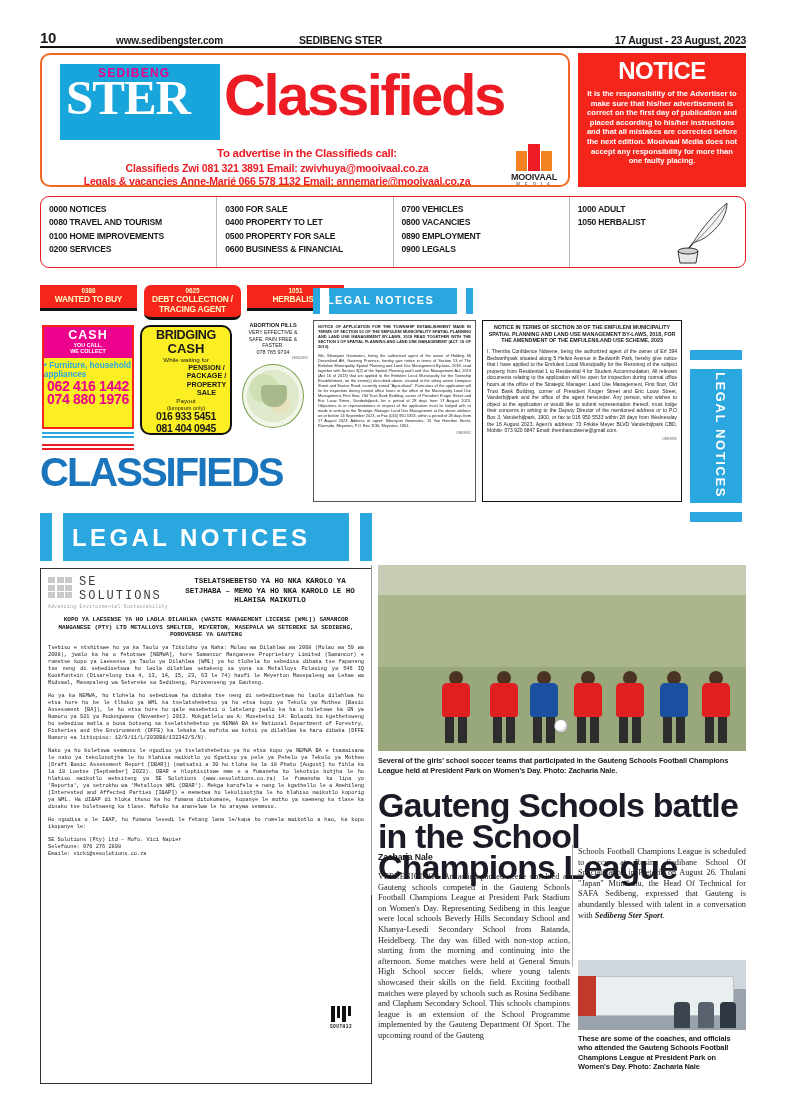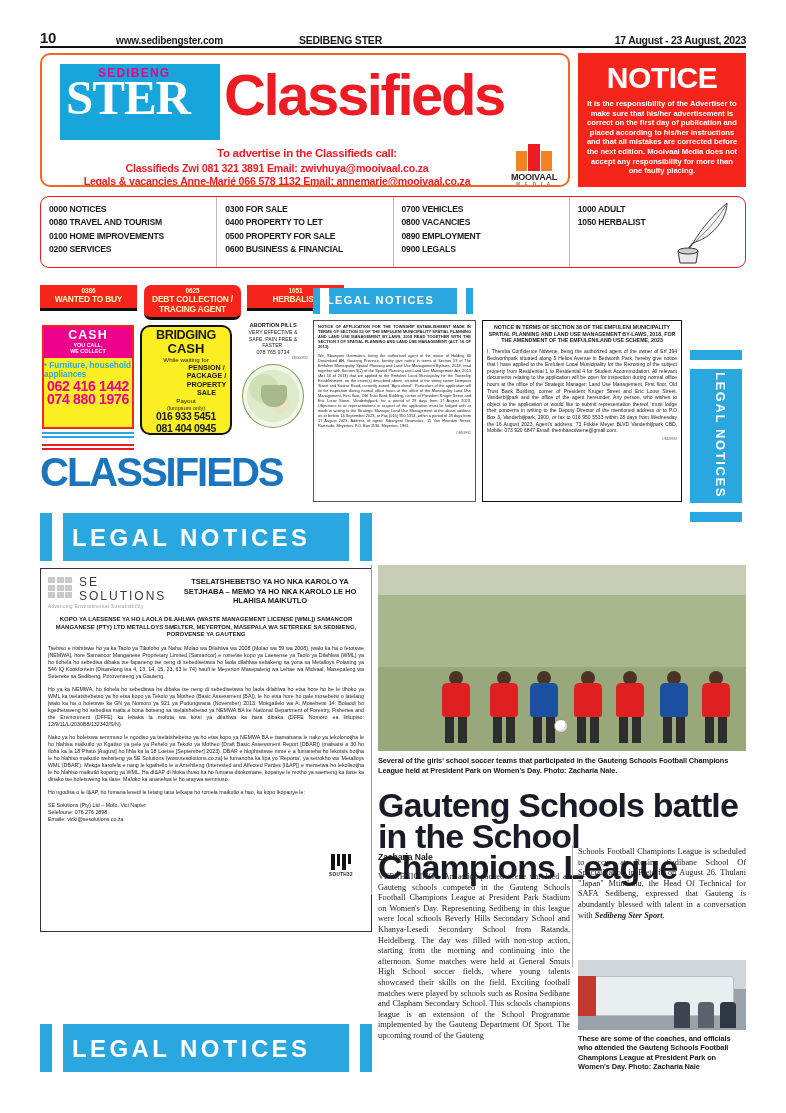--- a/index.html
+++ b/index.html
@@ -68,21 +68,21 @@
   .mv-b { left:14px; width:12px; height:27px; background:#ed1c24; }
   .mv-c { left:27px; width:11px; height:20px; background:#f58220; }
   .mv-name { font-size:9px; font-weight:bold; color:#231f20; letter-spacing:-0.2px; margin-top:1px;}
   .mv-sub  { font-size:4.5px; font-weight:bold; color:#777; letter-spacing:1.8px; }
 
   
   .notice {
     position:absolute; left:578px; top:53px; width:168px; height:134px;
     background:#f5251c; color:#fff; text-align:center; padding:4px 6px 2px;
   }
-  .notice h2 { margin:7px; font-size:30px; line-height:28px; font-weight:bold; letter-spacing:-0.5px;}
+  .notice h2 { margin:0; font-size:24px; line-height:28px; font-weight:bold; letter-spacing:-0.5px;}
   .notice p  { margin:4px 0 0; font-size:7.6px; line-height:9.6px; font-weight:bold; }
 
   
   .index-bar {
     position:absolute; left:40px; top:196px; width:706px; height:72px;
     border:1.6px solid #ed1c24; border-radius:9px; display:flex; overflow:hidden;
     background:#fff;
   }
   .idx-col {
     flex:1; padding:6px 0 0 8px; border-right:1px solid #bbb;
@@ -190,23 +190,24 @@
       radial-gradient(circle at 50% 50%, #dfe9cb 0 60%, #f2f6e8 61% 100%);
     border:1px solid #7aa24f; position:relative;
   }
   .herb-img::after{
     content:""; position:absolute; left:18px; top:20px; width:26px; height:22px;
     background:#a8b98c; border-radius:4px 4px 12px 12px;
   }
 
   
   #se-block {
-    position:absolute; left:40px; top:568px; width:332px; height:364px;
+    position:absolute; left:40px; top:568px; width:332px; height:516px;
     border:1px solid #333; background:#fff; padding:6px 7px;
     overflow:hidden;
+    font-family:Liberation Mono, monospace;
   }
   .se-head { display:flex; align-items:flex-start; }
   .se-logo-wrap { width:128px; flex:0 0 128px; }
   .se-grid { display:grid; grid-template-columns:repeat(3,7px); grid-gap:1.5px;
              width:26px; float:left; margin-right:5px; margin-top:2px;}
   .se-grid i { display:block; width:7px; height:6px; background:#c9c9c9; }
   .se-name { font-size:12px; letter-spacing:2px; color:#3b3b3b; line-height:14px; }
   .se-tag  { font-size:4.6px; color:#9a9a9a; letter-spacing:0.4px; margin-top:1px; }
   .se-title{
     flex:1; text-align:center; font-size:7.6px; font-weight:bold;

